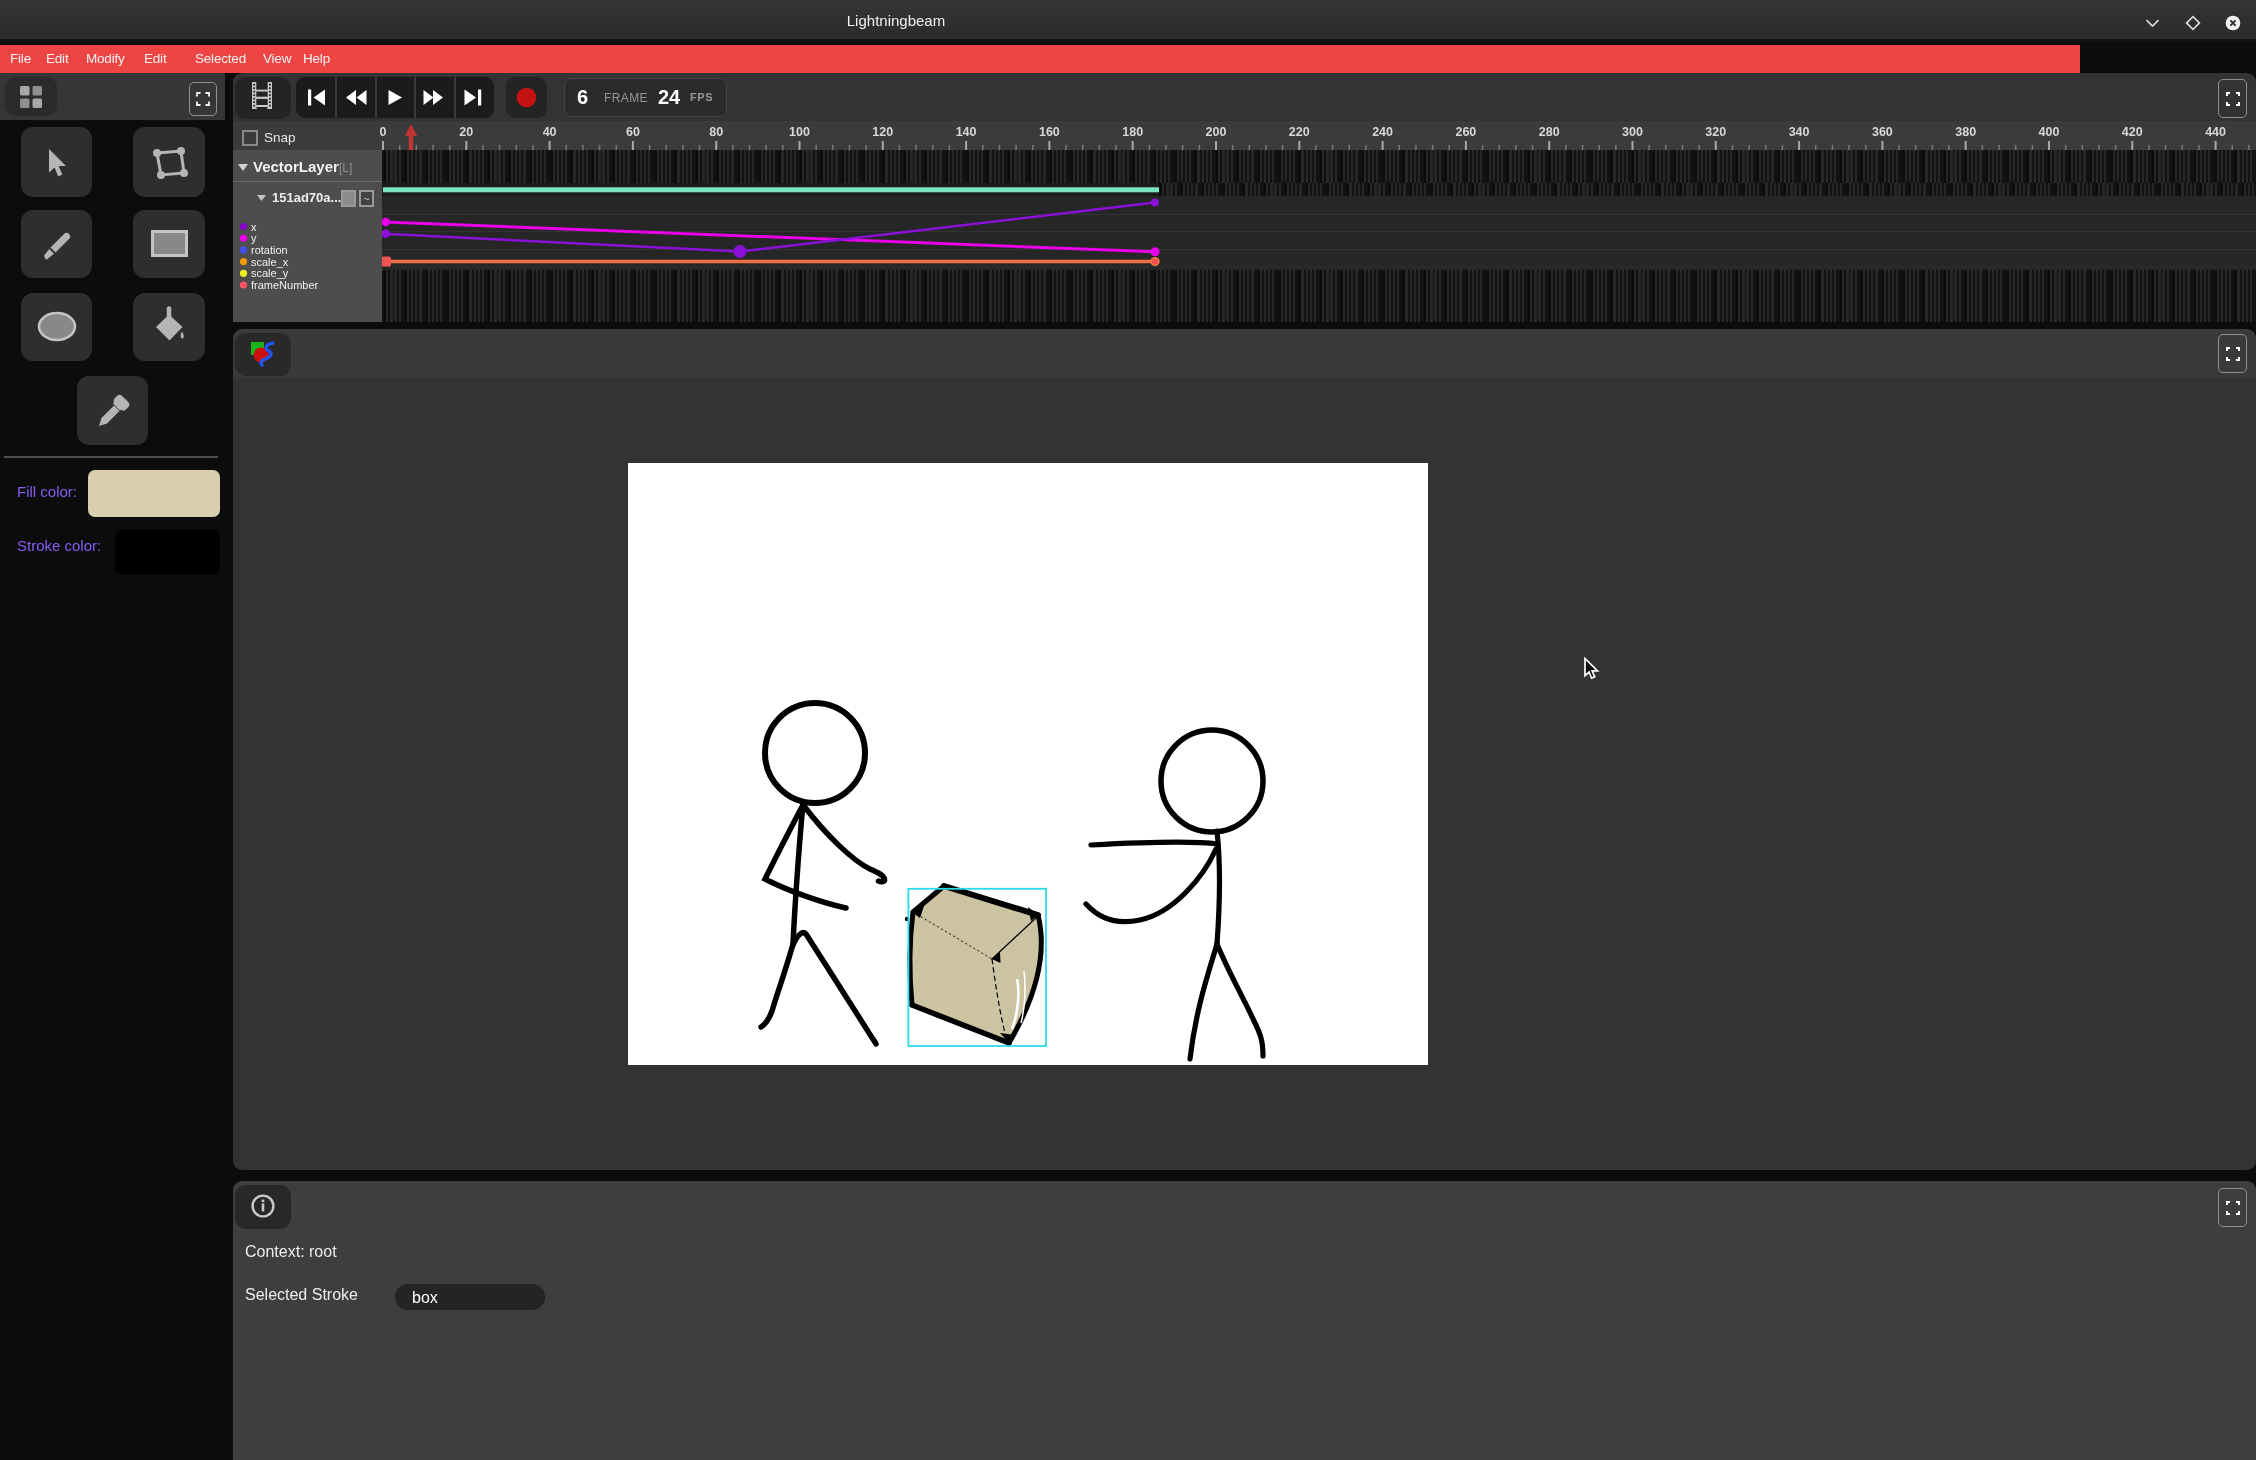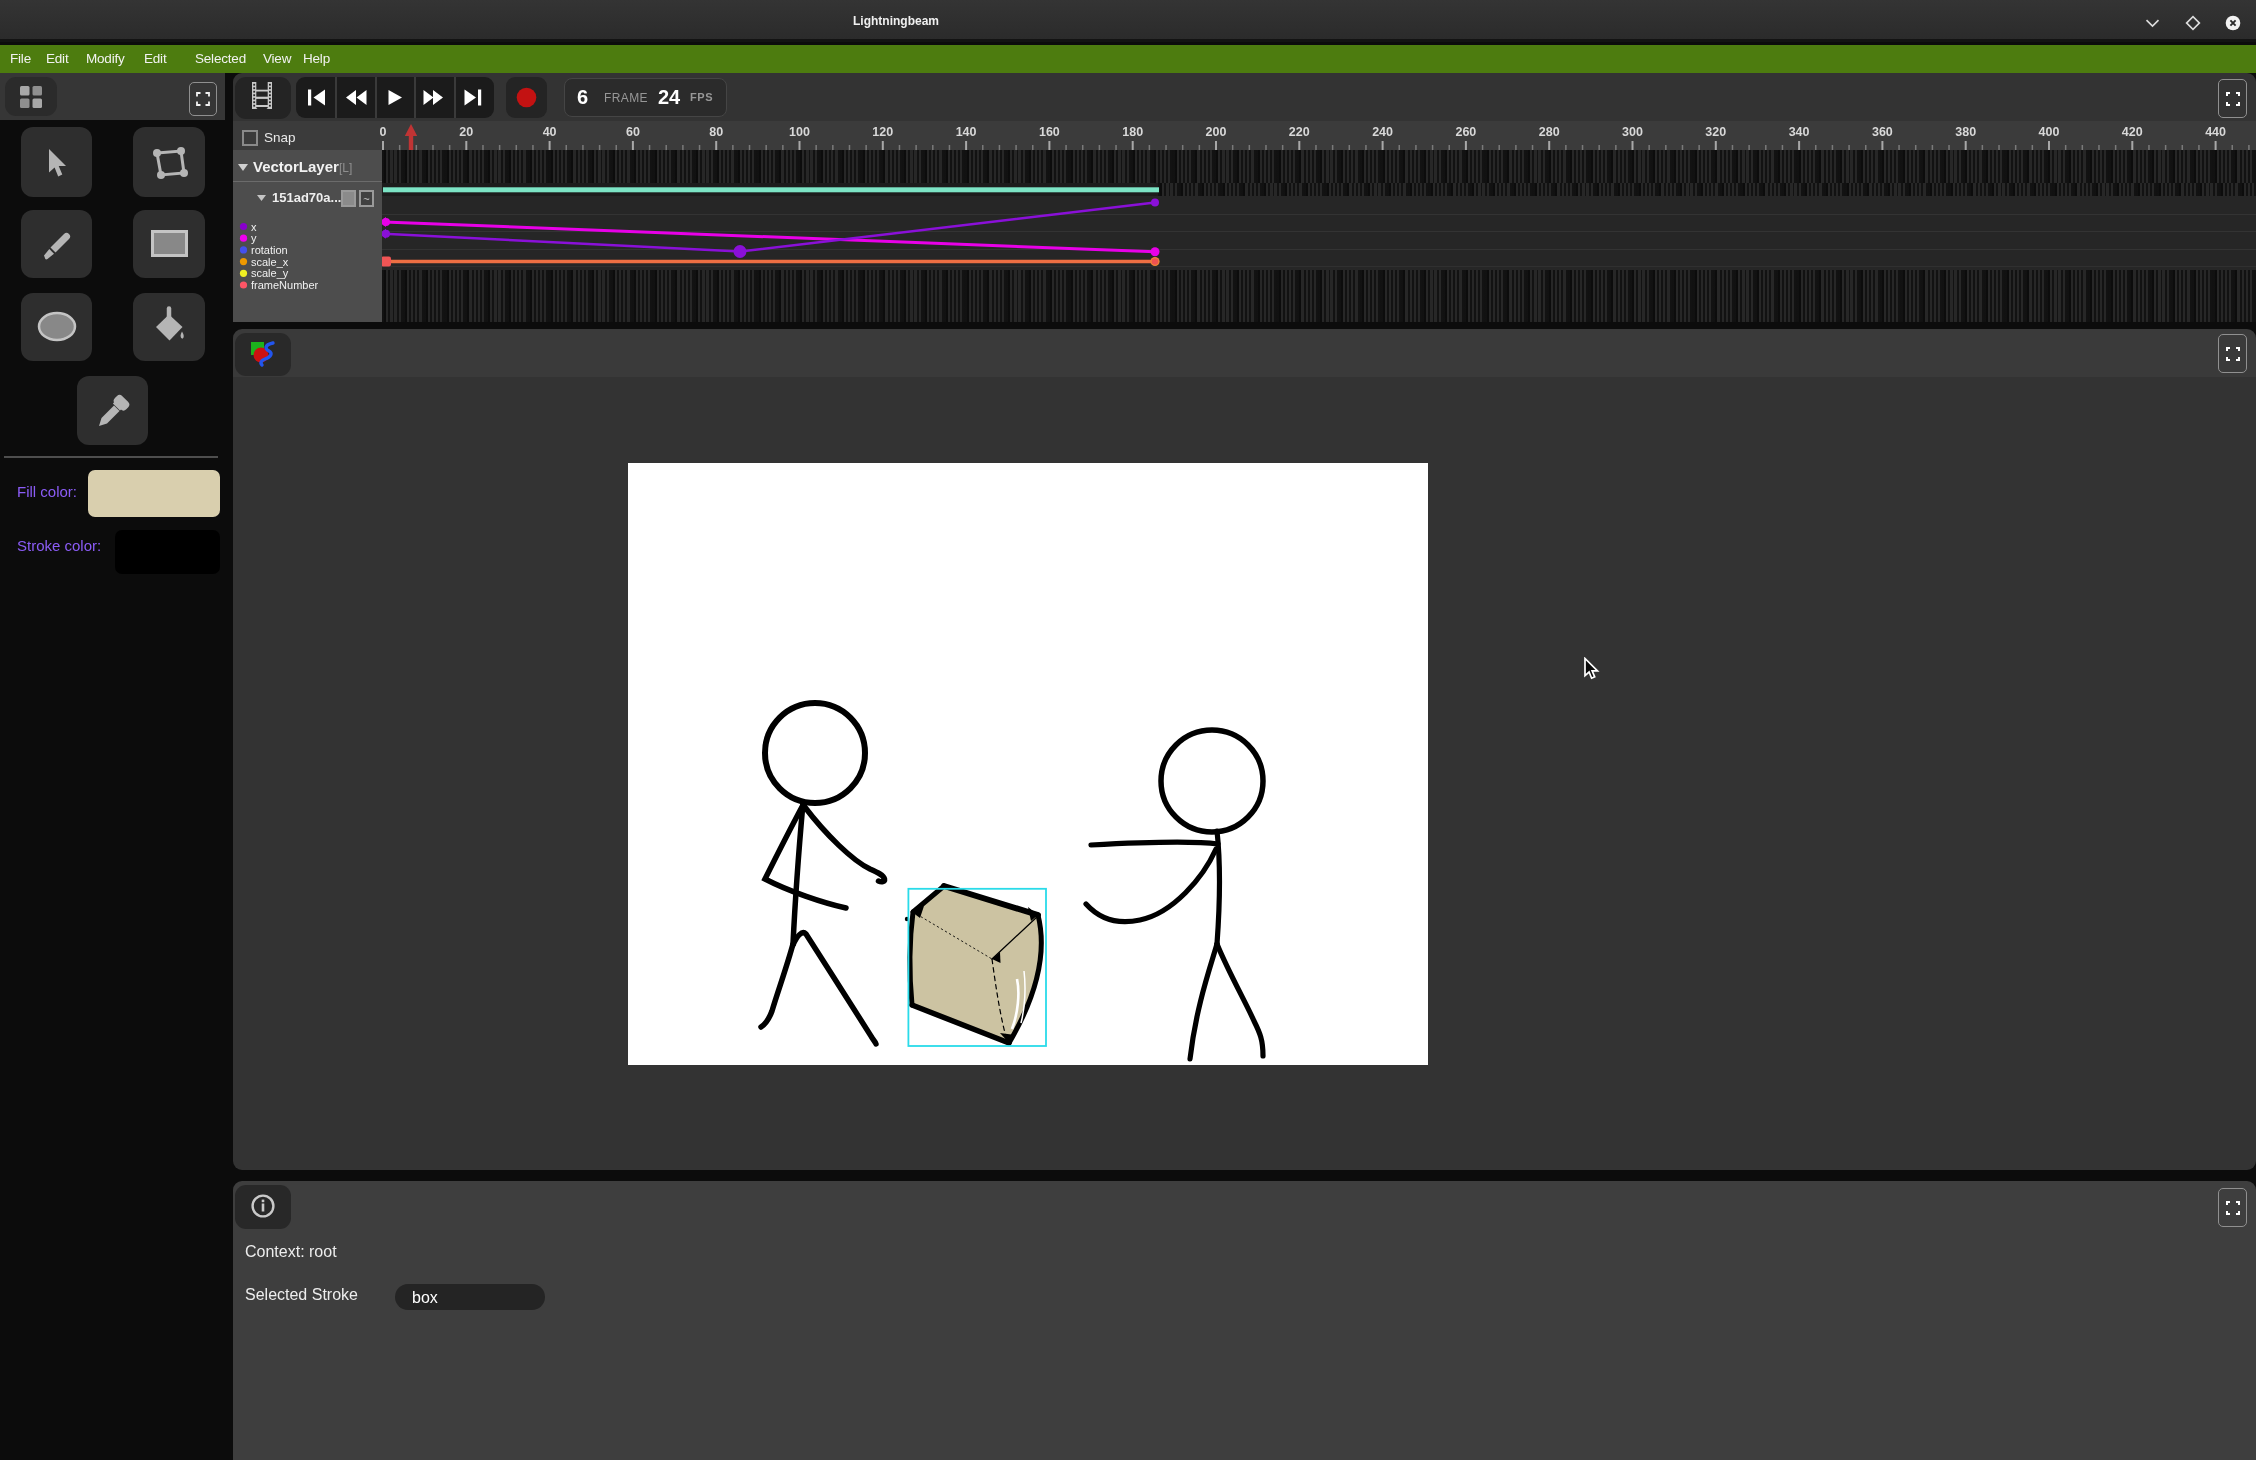--- a/index.html
+++ b/index.html
@@ -5,24 +5,24 @@
   html,body{margin:0;padding:0;background:#000;}
   *{box-sizing:border-box;}
   #app{position:relative;width:2256px;height:1460px;background:#0c0c0c;overflow:hidden;
        font-family:"Liberation Sans", sans-serif;}
   .abs{position:absolute;}
 
   
   #titlebar{left:0;top:0;width:2256px;height:42px;background:linear-gradient(#343434,#2b2b2b);
     border-bottom:3px solid #131313;}
   #title{left:0;top:0;width:1792px;height:42px;line-height:42px;text-align:center;
-    color:#f0f0f0;font-size:12px;font-weight:bold;}
-
-  
-  #menubar{left:0;top:45px;width:2256px;height:28px;background:#4d7c0f;color:#f2f2f2;font-size:13.5px;letter-spacing:-0.2px;}
+    color:#f0f0f0;font-size:15px;font-weight:normal;}
+
+  
+  #menubar{left:0;top:45px;width:2080px;height:28px;background:#ef4444;color:#f2f2f2;font-size:13.5px;letter-spacing:-0.2px;}
   .menuitem{position:absolute;top:0;height:28px;line-height:27px;}
 
   
   #leftcol{left:0;top:73px;width:231px;height:1387px;background:#0c0c0c;}
   #lp-header{left:0;top:73px;width:225px;height:47px;background:#363636;}
   .toolbtn{position:absolute;background:#2e2e2e;border-radius:12px;}
   .smallbtn{position:absolute;background:#2b2b2b;border-radius:11px;}
   .fsbtn{position:absolute;border:1.5px solid #909090;border-radius:5px;background:transparent;}
   #divider{left:4px;top:456px;width:214px;height:2px;background:#4e4e4e;position:absolute;}
   .colorlabel{position:absolute;color:#8b5cf6;font-size:15px;}

